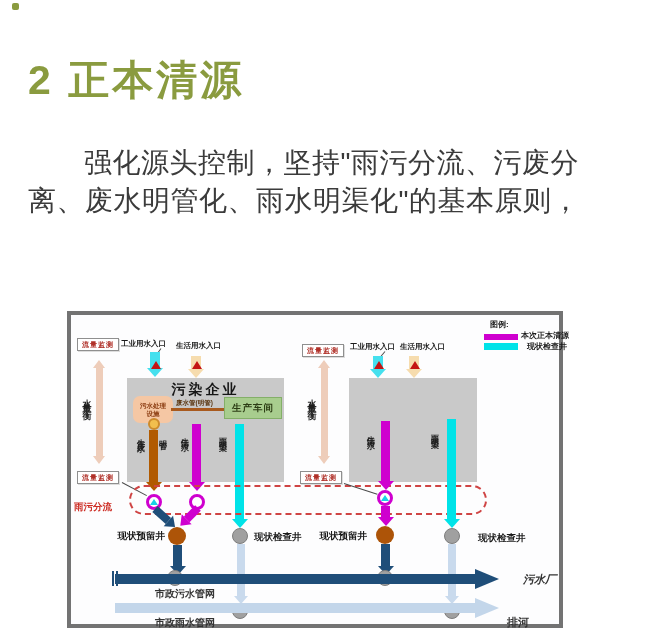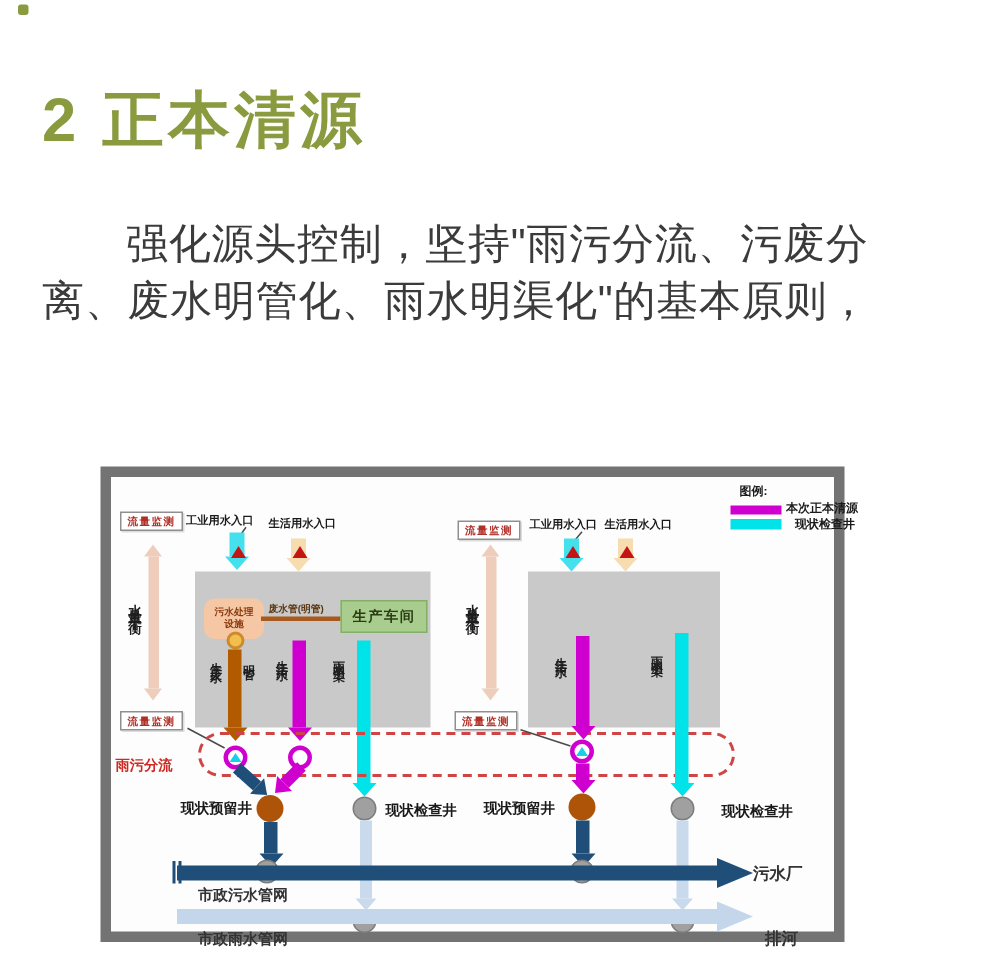--- a/index.html
+++ b/index.html
@@ -12,29 +12,29 @@
   .page-title{
     position:absolute;left:28px;top:26px;font-size:41px;font-weight:bold;color:#8a9b3f;
     letter-spacing:3px;white-space:nowrap;
   }
   .para{position:absolute;left:28px;top:144px;width:606px;color:#3b3b3b;}
   .para .pline{font-size:28px;line-height:38px;white-space:nowrap;letter-spacing:0.5px;}
   .para .pline.first{text-indent:2em;}
   
   .panel{
     position:absolute;left:67px;top:311px;width:496px;height:317px;
-    background:#fdfdfe;border:7px solid #737373;box-sizing:border-box;
+    background:#fdfdfe;border:4px solid #737373;box-sizing:border-box;
   }
   .mon{
     position:absolute;width:42px;height:13px;background:#fff;border:1px solid #8f8f8f;
     color:#b03028;font-size:7px;font-weight:bold;display:flex;align-items:center;justify-content:center;
     box-shadow:1px 1px 0 #ddd;white-space:nowrap;box-sizing:border-box;letter-spacing:1px;
   }
   .lbl{position:absolute;font-weight:bold;color:#1a1a1a;white-space:nowrap;}
-  .f7{font-size:7.5px;} .f8{font-size:8px;} .f9{font-size:9.5px;} .f10{font-size:10px;} .f11{font-size:11px;}
+  .f7{font-size:7.5px;} .f8{font-size:8px;} .f9{font-size:9.5px;} .f10{font-size:10px;margin-left:26px;} .f11{font-size:11px;}
   .red-lbl{color:#cc2a22;}
   .vtext{
     position:absolute;writing-mode:vertical-rl;text-orientation:upright;
     font-size:8px;font-weight:bold;color:#1e1e1e;letter-spacing:2px;line-height:10px;white-space:nowrap;
   }
   .ent{position:absolute;background:#c9c9c9;}
   .ent-title{position:absolute;text-align:center;font-weight:bold;color:#161616;letter-spacing:3px;}
   .pinkbox{
     position:absolute;left:62px;top:81px;width:40px;height:27px;background:#f5c7a4;border-radius:7px;
     display:flex;flex-direction:column;align-items:center;justify-content:center;
@@ -92,20 +92,21 @@
   <div class="thin" style="left:90px;top:33px;width:17px;transform:rotate(126deg);"></div>
   <div class="bar" style="left:79px;top:37px;width:10px;height:16px;background:#45e0ee;"></div>
   <div class="ahd" style="left:76px;top:53px;border-top-color:#45e0ee;"></div>
   <div class="redtri" style="left:80px;top:46px;"></div>
   <div class="lbl f7" style="left:105px;top:26px;">生活用水入口</div>
   <div class="bar" style="left:120px;top:41px;width:10px;height:13px;background:#f6dcae;"></div>
   <div class="ahd" style="left:117px;top:54px;border-top-color:#f6dcae;"></div>
   <div class="redtri" style="left:121px;top:46px;"></div>
 
   <div class="ent" style="left:56px;top:63px;width:157px;height:104px;"></div>
+  <div class="ent-title" style="left:56px;top:66px;width:157px;font-size:14px;">污染企业</div>
   <div class="pinkbox">
     <span>污水处理</span>
     <span>设施</span>
   </div>
   <div class="lbl" style="left:105px;top:84px;font-size:6.5px;color:#5b3712;">废水管(明管)</div>
   <div class="bar" style="left:100px;top:93px;width:54px;height:3px;background:#a85a1e;"></div>
   <div class="greenbox">生产车间</div>
   <div class="dot yellowdot"></div>
 
   <div class="bar" style="left:78px;top:115px;width:9px;height:52px;background:#b15a00;"></div>
@@ -187,20 +188,20 @@
   <div class="lbl f9" style="left:407px;top:217px;">现状检查井</div>
   <div class="bar" style="left:377px;top:229px;width:8px;height:52px;background:#c9daed;"></div>
   <div class="ahd-sm" style="left:374px;top:281px;"></div>
   <div class="dot graydot" style="left:373px;top:288px;"></div>
 
   <div class="bar" style="left:41px;top:256px;width:2px;height:15px;background:#1f4e79;"></div>
   <div class="bar" style="left:45px;top:256px;width:2px;height:15px;background:#1f4e79;"></div>
   <div class="bar" style="left:44px;top:259px;width:360px;height:10px;background:#1f4e79;"></div>
   <div class="pipe-arrow" style="left:404px;top:254px;border-left:24px solid #1f4e79;"></div>
   <div class="lbl f10" style="left:58px;top:272px;color:#333;">市政污水管网</div>
-  <div class="lbl f11" style="left:428px;top:257px;color:#333;">污水厂</div>
+  <div class="lbl f11" style="left:452px;top:257px;color:#333;font-style:italic;">污水厂</div>
 
   <div class="bar" style="left:44px;top:288px;width:360px;height:10px;background:#c3d6ea;"></div>
   <div class="pipe-arrow" style="left:404px;top:283px;border-left:24px solid #c3d6ea;"></div>
   <div class="lbl f10" style="left:58px;top:301px;color:#333;">市政雨水管网</div>
   <div class="lbl f11" style="left:436px;top:300px;color:#333;">排河</div>
 
 </div>
 
 </body></html>

